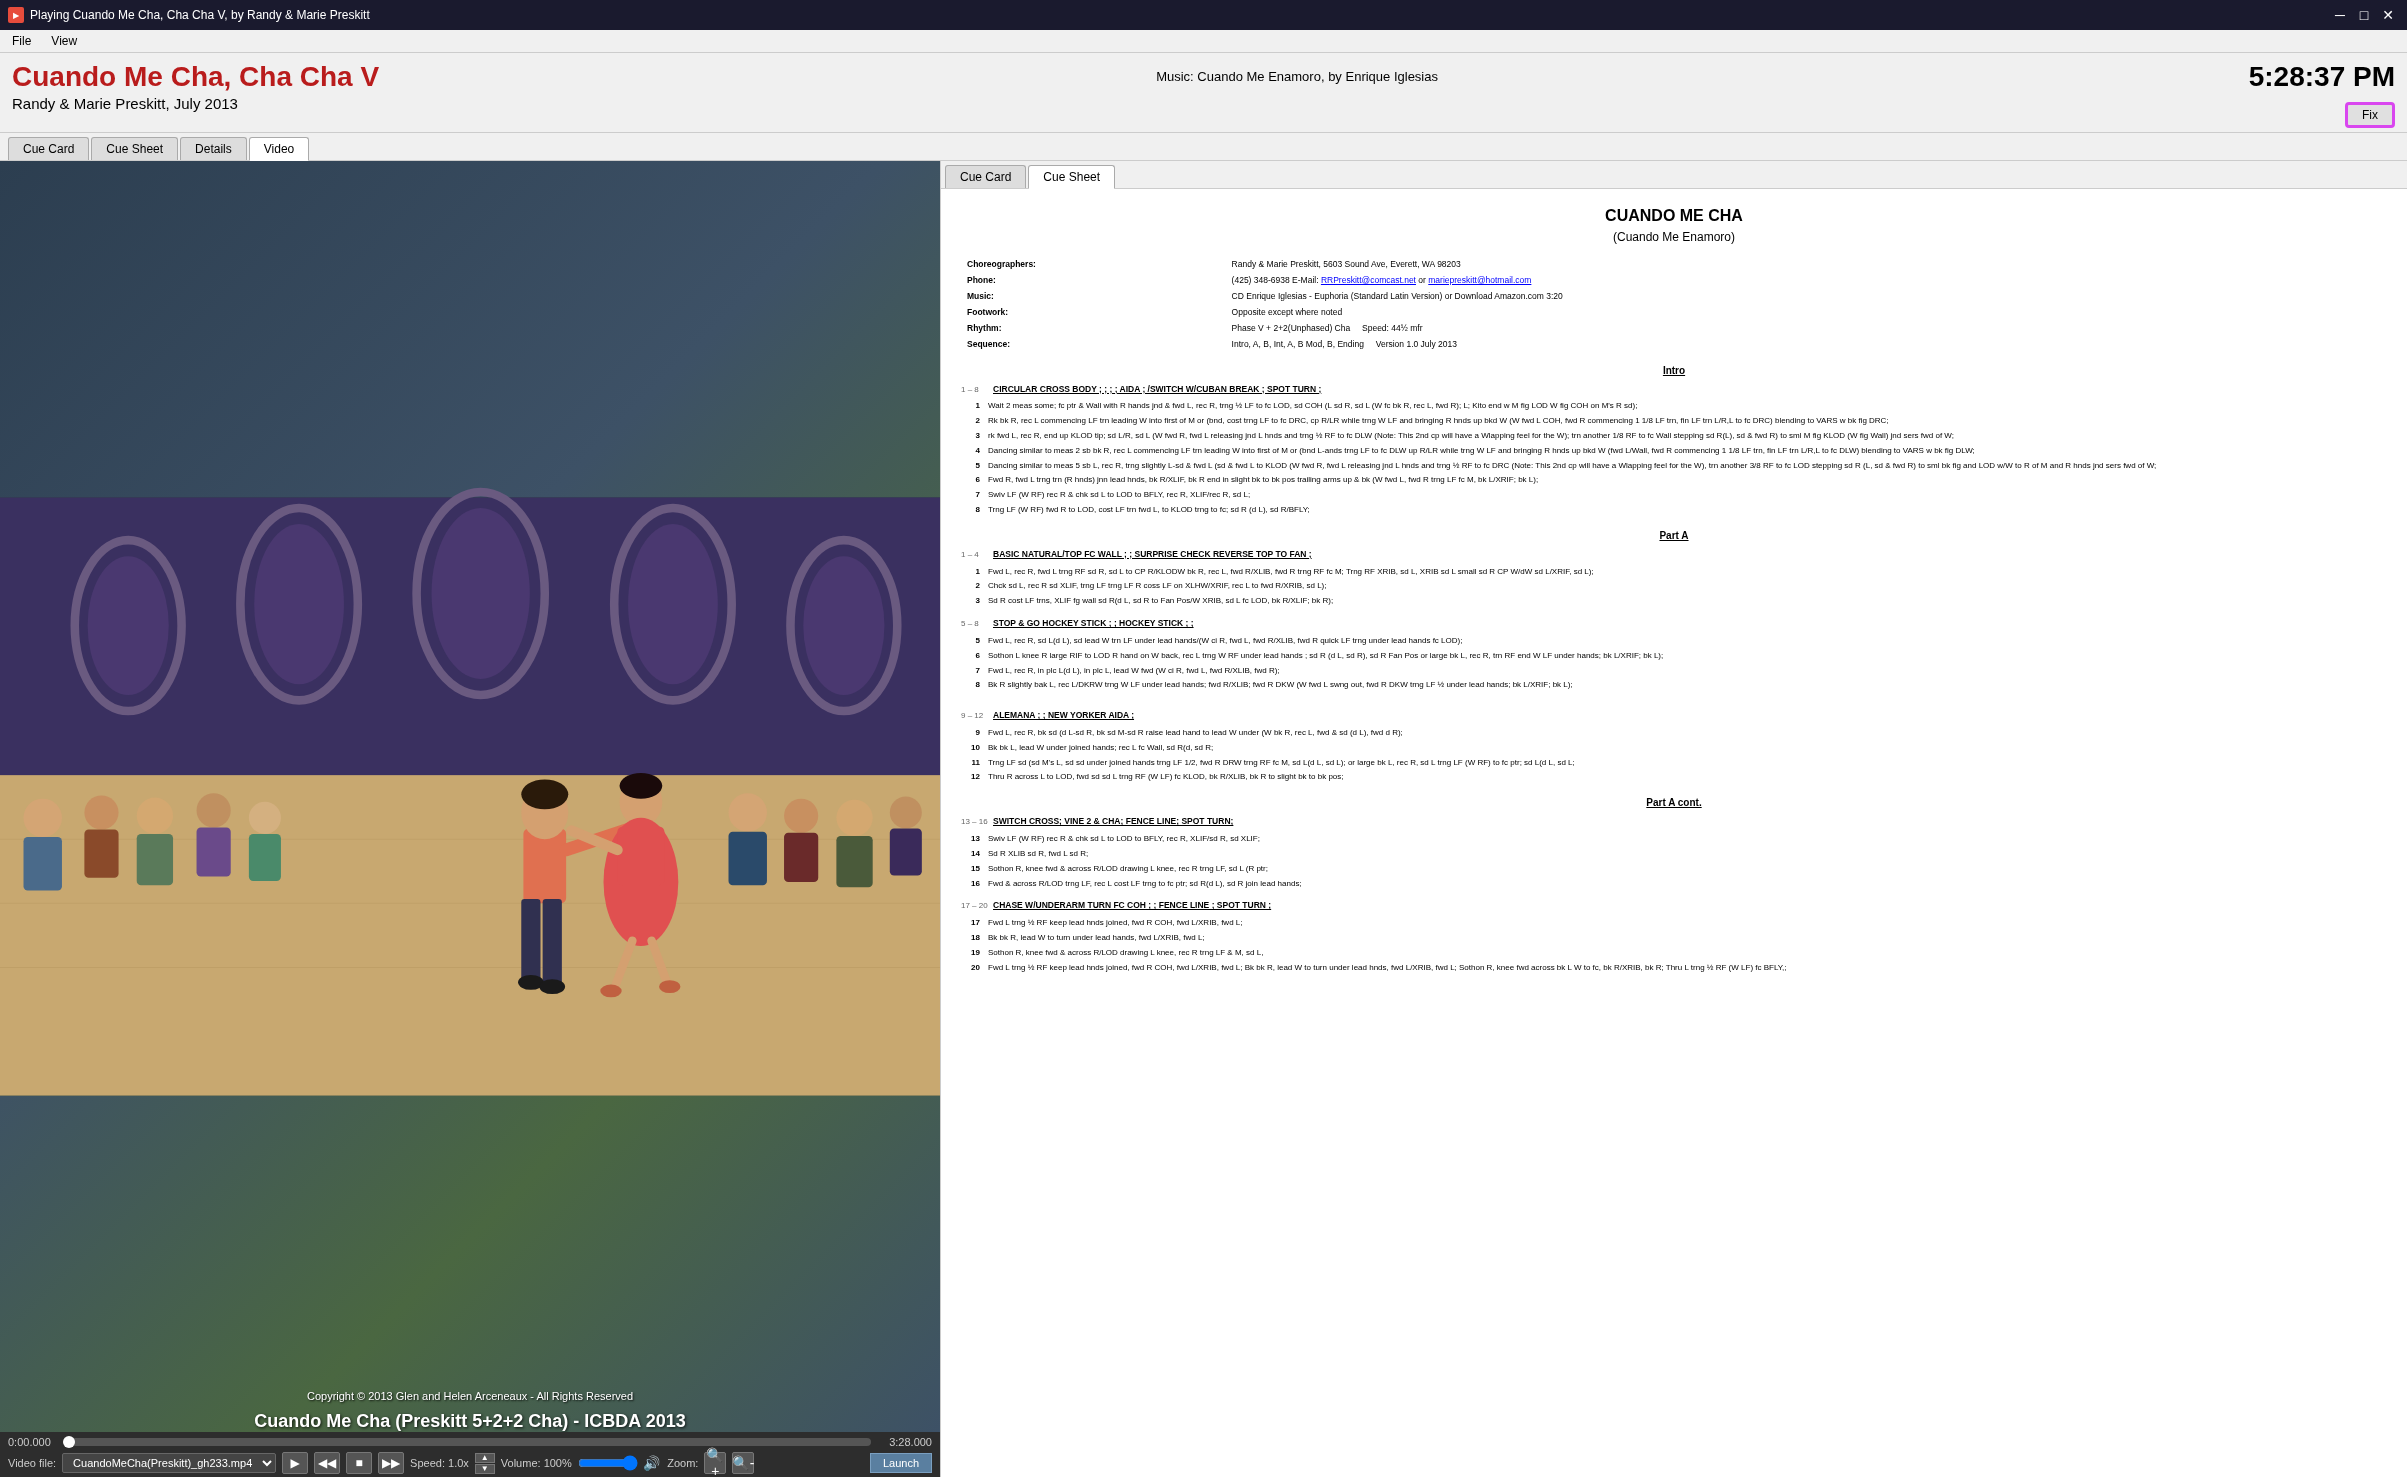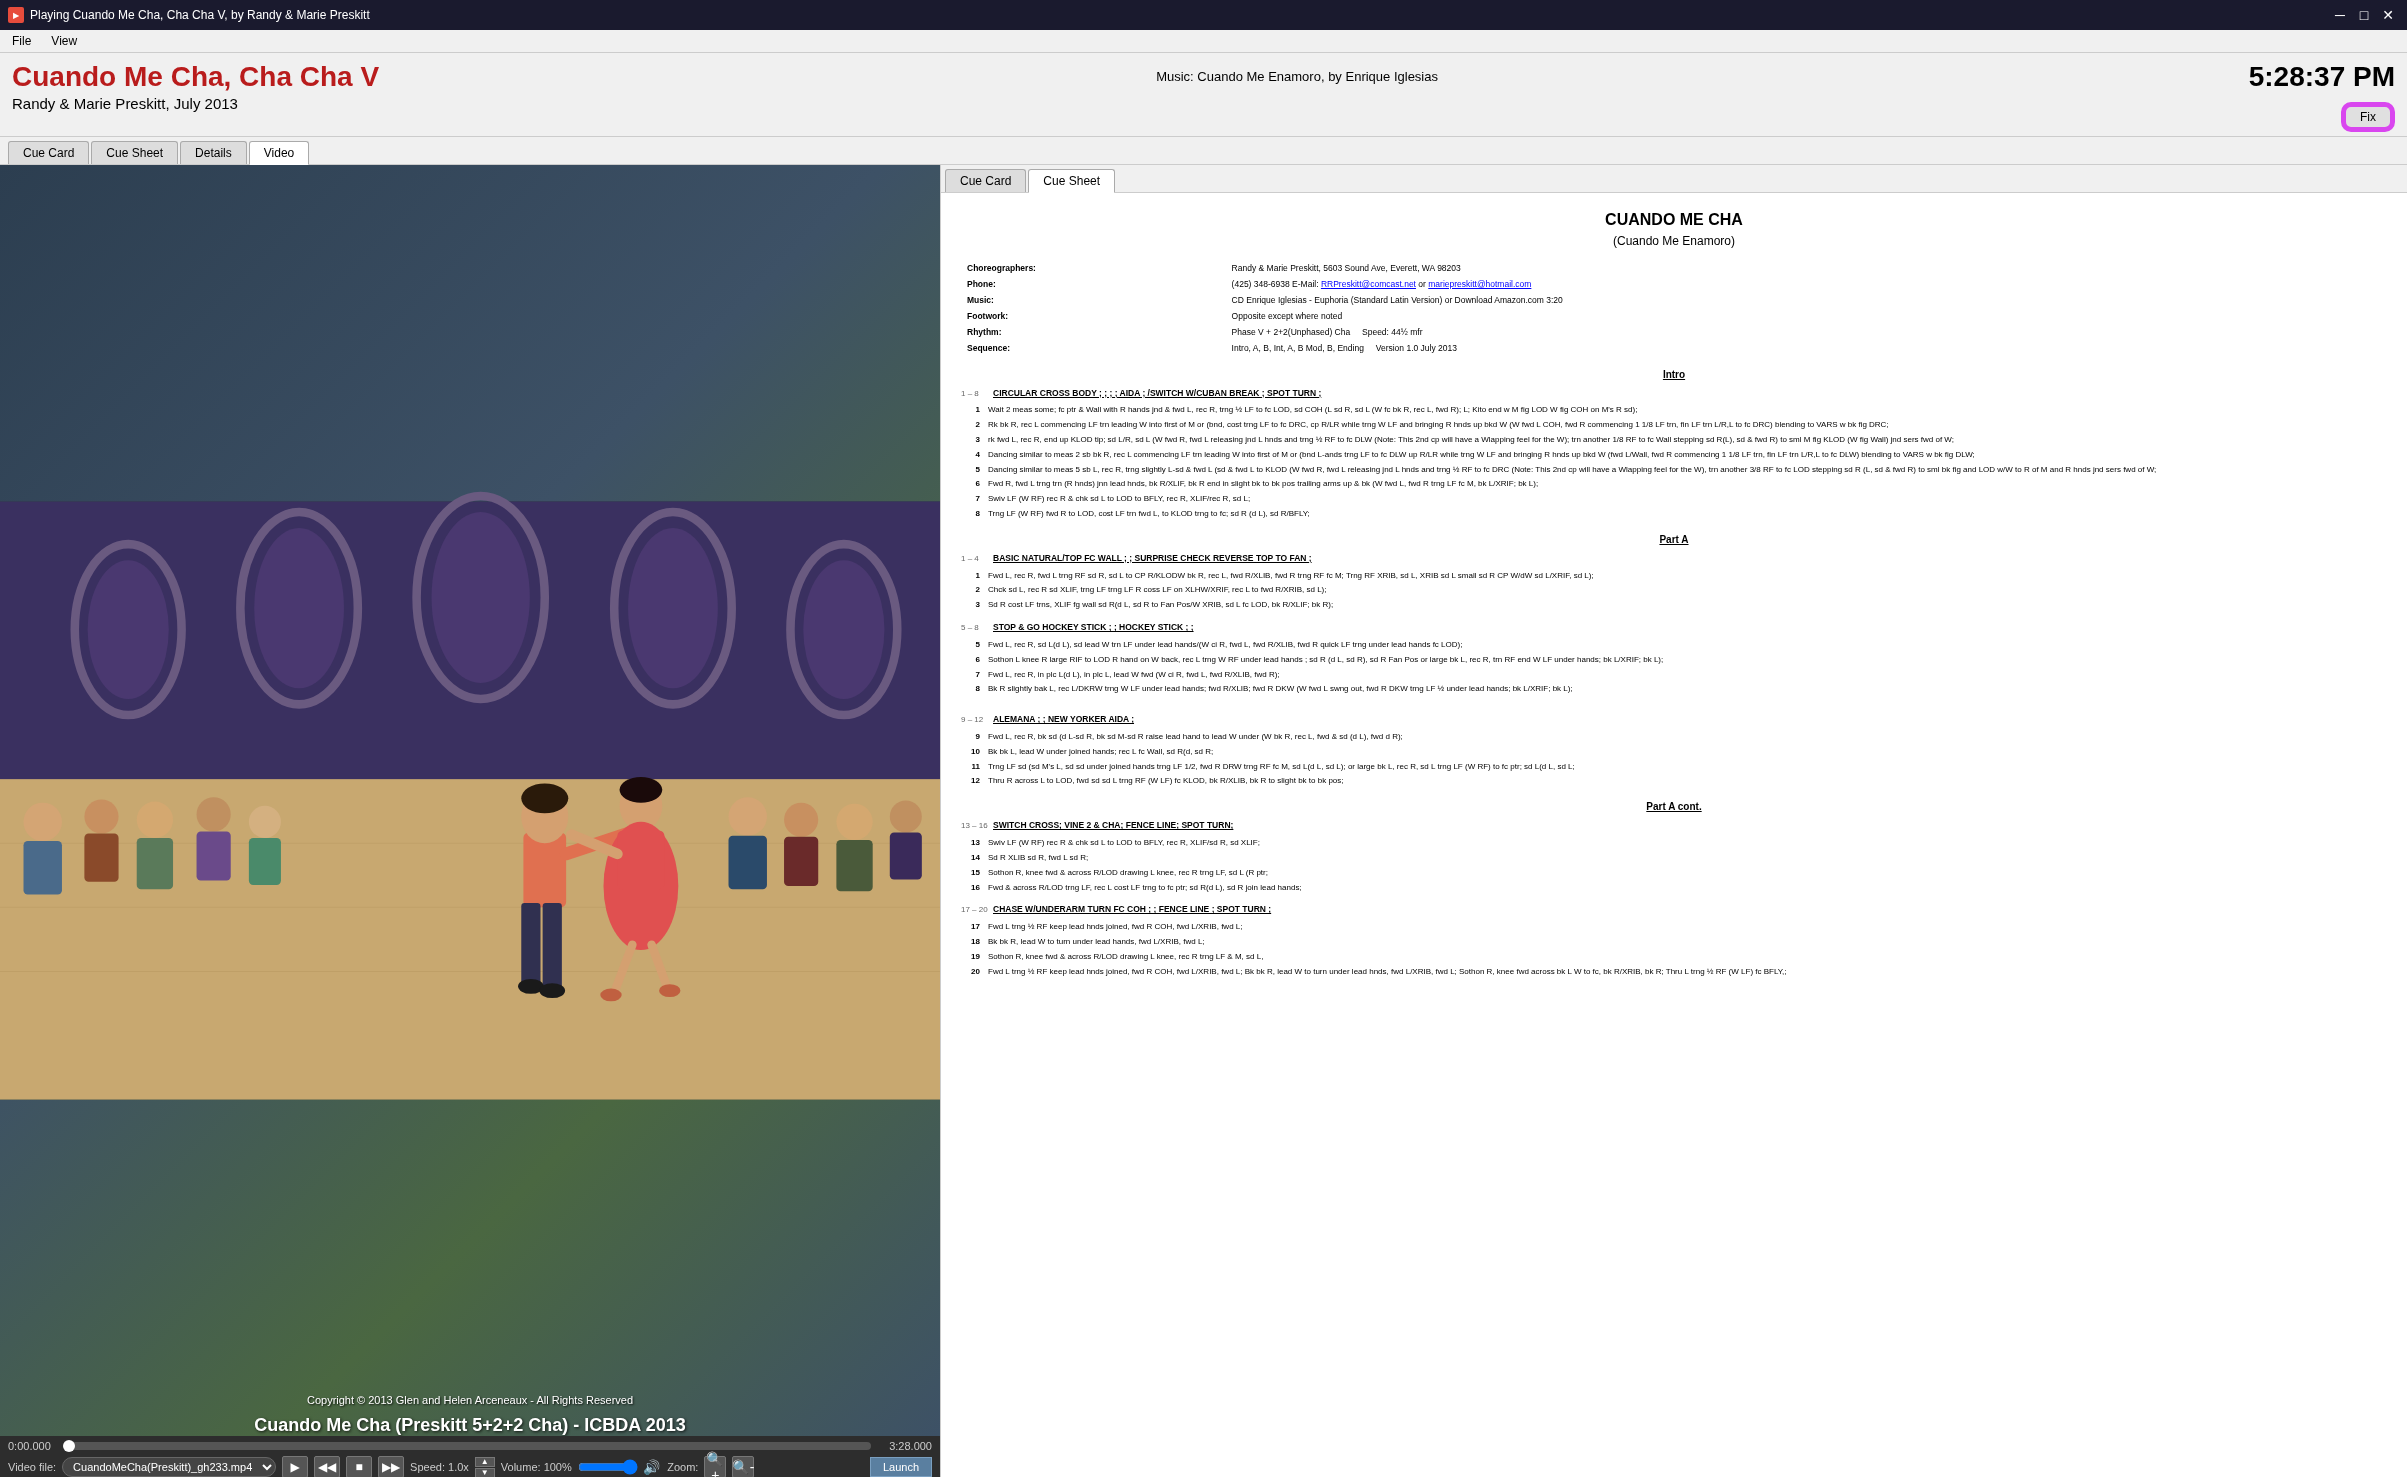--- a/index.html
+++ b/index.html
@@ -44,25 +44,25 @@
     }
     .header-row1 { display: flex; justify-content: space-between; align-items: flex-start; }
     .dance-title { font-size: 28px; font-weight: bold; color: #b91c1c; }
     .music-info { font-size: 13px; color: #000; text-align: center; flex: 1; padding-top: 8px; }
     .clock { font-size: 28px; font-weight: bold; color: #000; min-width: 180px; text-align: right; }
     .choreographer { font-size: 15px; font-weight: normal; color: #000; margin-top: 2px; }
 
     
     .header-fix-btn {
       background: #e0e0e0;
-      border: 5px solid #d946ef;
+      border: 3px solid #d946ef;
       padding: 3px 14px;
       cursor: pointer;
       font-size: 12px;
-      border-radius: 10px;
+      border-radius: 4px;
     }
 
     
     .tabs-bar {
       display: flex;
       background: #f0f0f0;
       padding: 4px 0 0 8px;
       border-bottom: 1px solid #ccc;
       gap: 2px;
     }
@@ -188,21 +188,21 @@
       flex-wrap: nowrap;
     }
 
     .file-label { color: #ccc; font-size: 11px; }
     .file-select {
       background: #444;
       color: white;
       border: 1px solid #666;
       padding: 2px 6px;
       font-size: 11px;
-      border-radius: 10px;
+      border-radius: 2px;
       min-width: 200px;
     }
 
     .ctrl-btn {
       background: #555;
       border: 1px solid #777;
       color: white;
       width: 26px;
       height: 22px;
       cursor: pointer;

